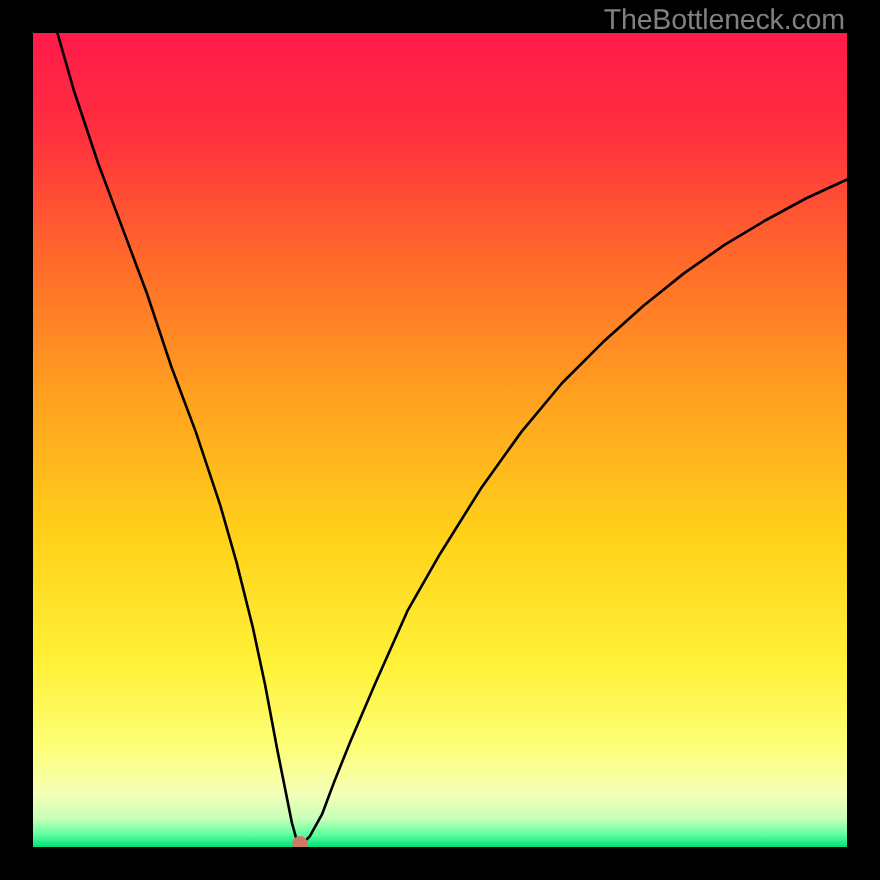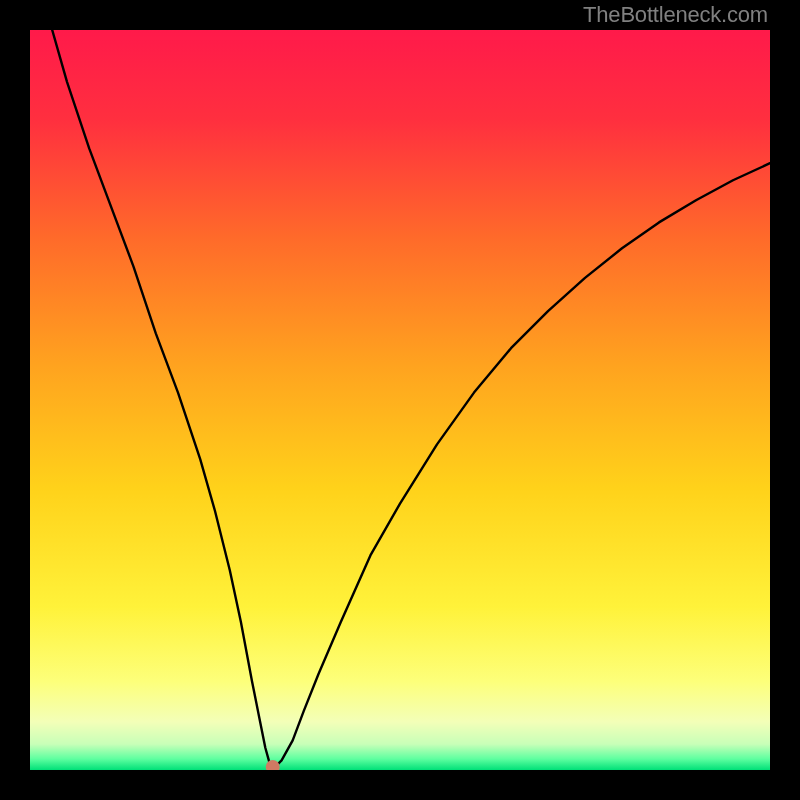--- a/index.html
+++ b/index.html
@@ -24,21 +24,21 @@
     left: 0;
     top: 0;
     width: 740px;
     height: 740px;
   }
   .watermark {
     position: absolute;
     top: 2px;
     right: 32px;
     color: #808080;
-    font-size: 22px;
+    font-size: 26px;
     letter-spacing: -0.2px;
     font-weight: 400;
   }
 </style>
 </head>
 <body>
 
 <div class="watermark">TheBottleneck.com</div>
 
 <div class="frame">

